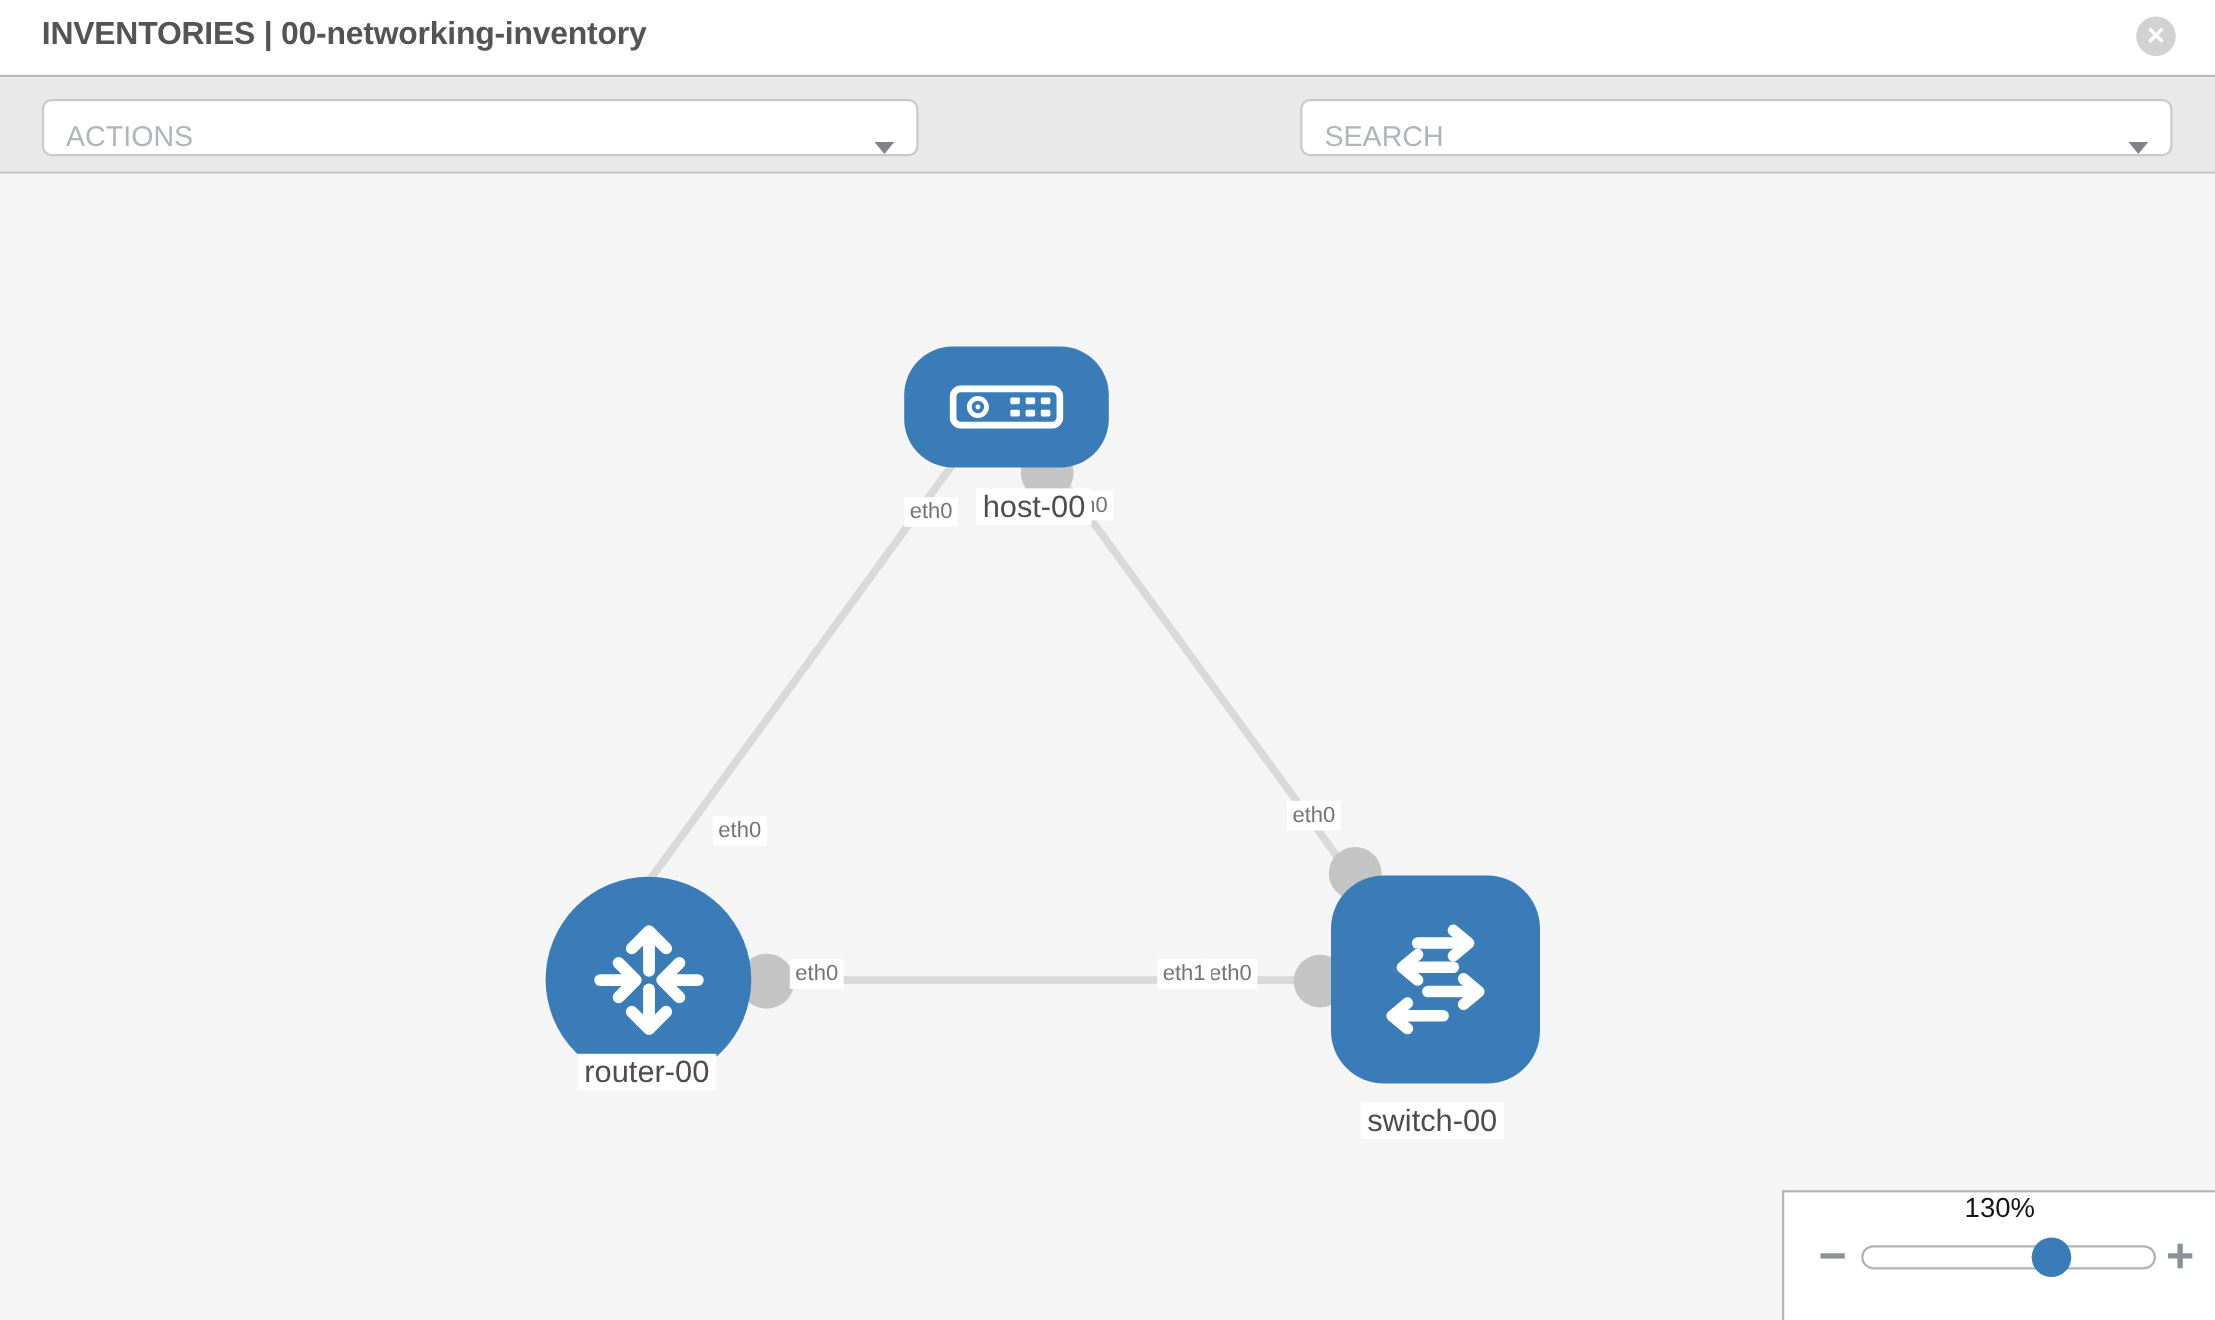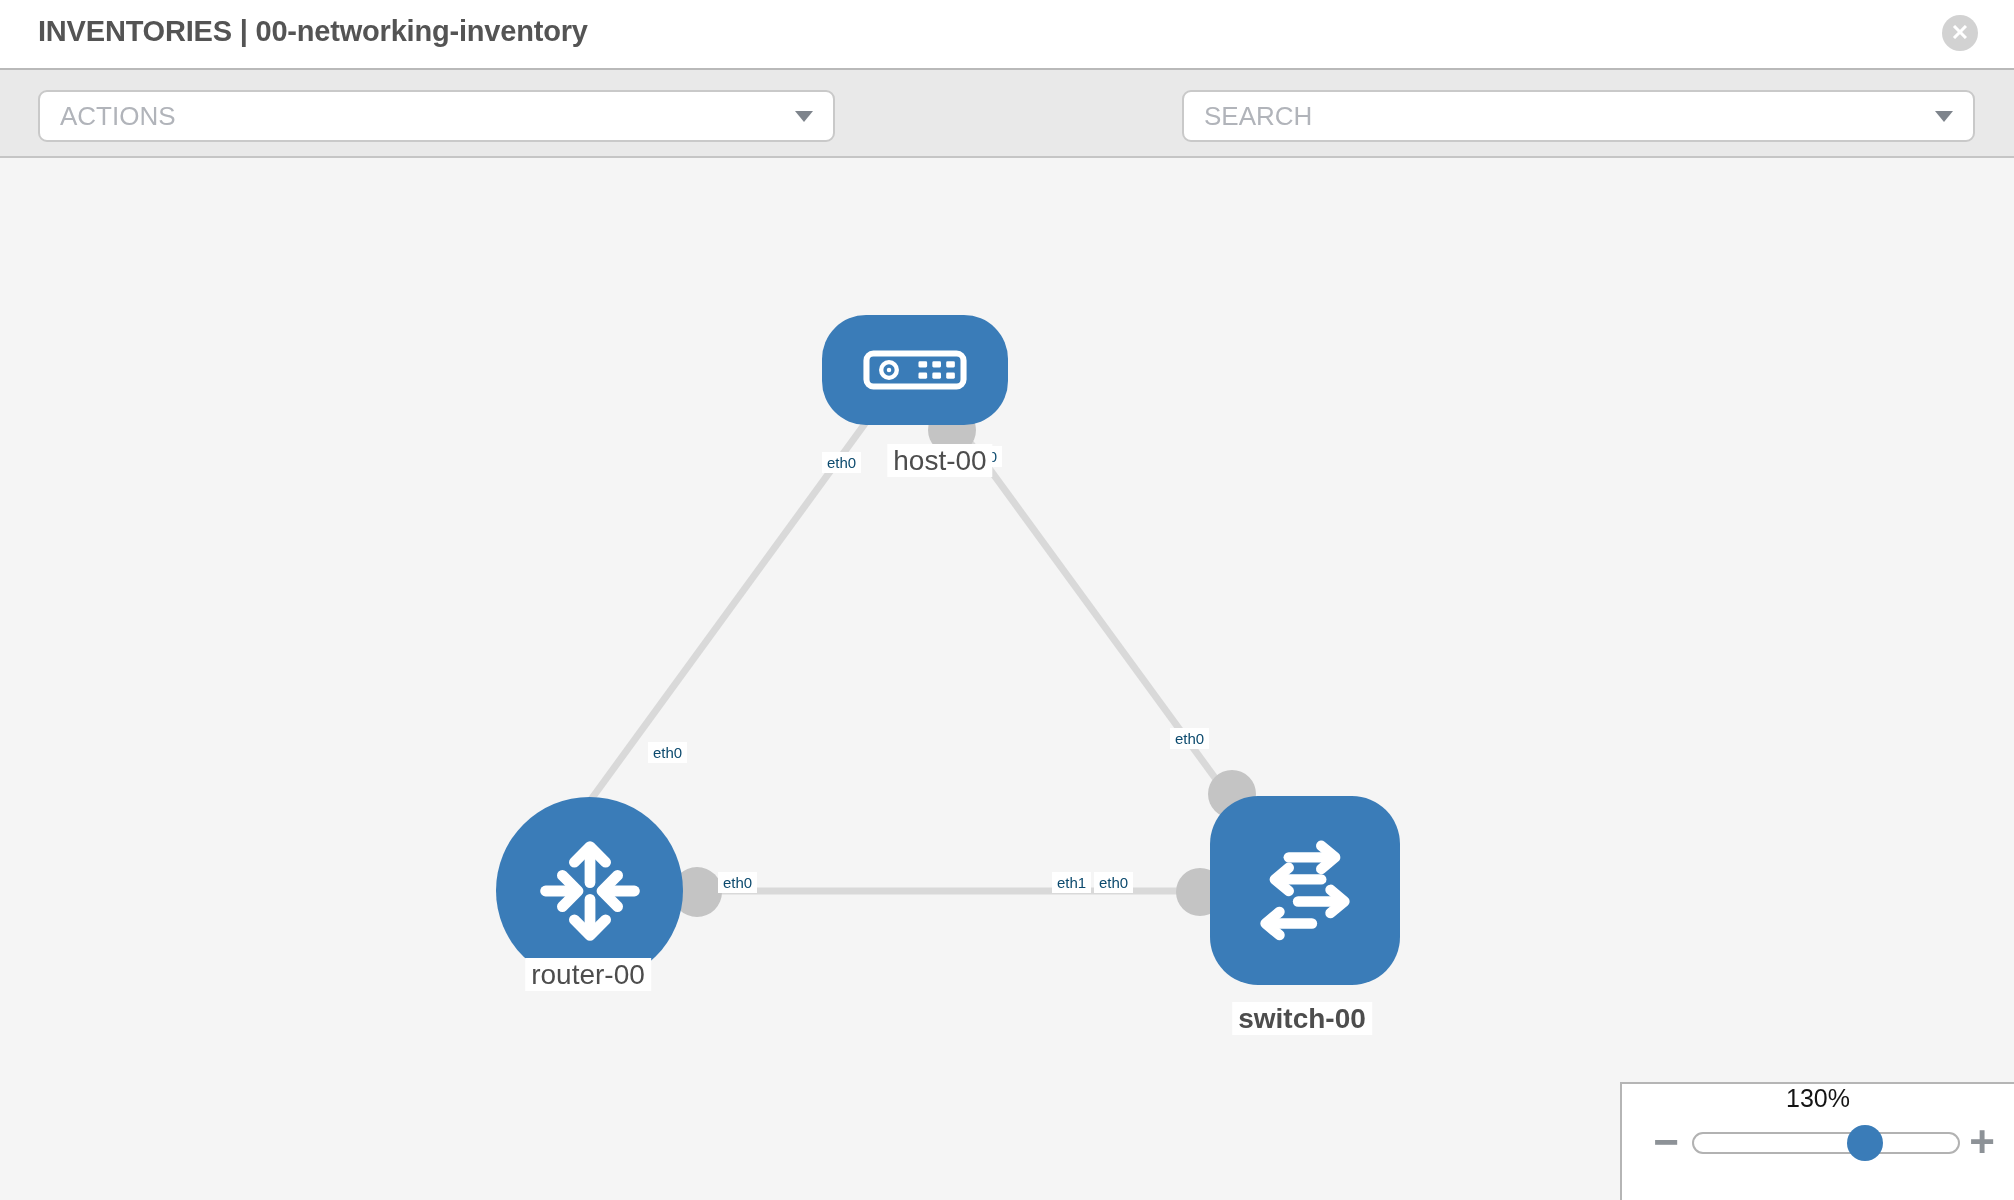--- a/index.html
+++ b/index.html
@@ -10,42 +10,42 @@
   .hdr{position:absolute;left:0;top:0;width:100%;height:68px;background:#fff;}
   .hdr-title{position:absolute;left:38px;top:15px;font-size:29px;font-weight:700;color:#545454;letter-spacing:-.2px;}
   .close-btn{position:absolute;left:1942px;top:15px;width:36px;height:36px;border-radius:50%;
     background:#d2d2d2;display:flex;align-items:center;justify-content:center;cursor:pointer;}
   .close-btn span{color:#fff;font-size:22px;font-weight:700;line-height:1;}
 
   
   .toolbar{position:absolute;left:0;top:68px;width:100%;height:90px;background:#e9e9e9;
     border-top:2px solid #b9b9b9;border-bottom:2px solid #c5c5c5;box-sizing:border-box;}
   .dd{position:absolute;top:20px;height:52px;background:#fff;border:2px solid #c9c9c9;border-radius:9px;
-    box-sizing:border-box;display:flex;align-items:center;justify-content:space-between;padding:0 20px;cursor:pointer;}
+    box-sizing:border-box;display:flex;align-items:flex-end;justify-content:space-between;padding:0 20px;cursor:pointer;}
   .dd .dd-label{font-size:26px;color:#b1b4ba;}
   .caret{width:0;height:0;border-left:9px solid transparent;border-right:9px solid transparent;border-top:11px solid #7e848c;}
   .dd-actions{left:38px;width:797px;}
   .dd-search{left:1182px;width:793px;gap:20px;}
   .tool-btn{position:absolute;top:96px;width:42px;height:42px;display:flex;align-items:center;justify-content:center;cursor:pointer;}
   .tool-btn svg{fill:#878c93;}
   .btn-wrench{left:1046px;}
   .btn-key{left:1114px;}
 
   
   .canvas{position:absolute;left:0;top:158px;width:2014px;height:1042px;background:#f5f5f5;overflow:hidden;}
   .links-svg{position:absolute;left:0;top:0;}
   .node{position:absolute;background:#3a7cb8;display:flex;align-items:center;justify-content:center;cursor:pointer;}
   .node-host{left:822px;top:157px;width:186px;height:110px;border-radius:44px;}
   .node-router{left:496px;top:639px;width:187px;height:187px;border-radius:50%;}
   .node-switch{left:1210px;top:638px;width:190px;height:189px;border-radius:48px;}
   .node svg{stroke:#fff;fill:none;stroke-linecap:round;stroke-linejoin:round;}
 
   .nlabel{position:absolute;transform:translateX(-50%);background:#fff;color:#4d4d4d;
     font-size:28px;line-height:1.05;padding:2px 6px;white-space:nowrap;z-index:6;}
-  .iflabel{position:absolute;background:#fff;color:#0c4a6e;font-size:15px;line-height:1.15;
+  .iflabel{position:absolute;background:#fff;color:#737373;font-size:20px;line-height:1.15;
     padding:2px 5px;white-space:nowrap;z-index:5;}
 
   
   .zoom-panel{position:absolute;left:1620px;top:1082px;width:394px;height:118px;background:#fff;
     border-top:2px solid #b5b5b5;border-left:2px solid #b5b5b5;box-sizing:border-box;z-index:10;}
   .zoom-level{width:100%;text-align:center;font-size:25px;color:#141414;}
   .zoom-minus,.zoom-plus{position:absolute;top:36px;width:44px;height:44px;display:flex;align-items:center;
     justify-content:center;font-size:44px;font-weight:700;color:#8d9297;cursor:pointer;line-height:1;}
   .zoom-minus{left:22px;}
   .zoom-plus{left:338px;}
@@ -139,21 +139,21 @@
           <path d="M36 30 L24 40 L36 50"></path>
         <path d="M44 59 H82"></path>
           <path d="M72 49 L84 59 L72 69"></path>
         <path d="M56 78 H18"></path>
           <path d="M28 68 L16 78 L28 88"></path>
       </svg>
     </div>
 
     <div class="nlabel" style="left:916px;top:286px;margin-left:24px;">host-00</div>
     <div class="nlabel" style="left:588px;top:800px;">router-00</div>
-    <div class="nlabel" style="left:1302px;top:844px;font-weight:bold;">switch-00</div>
+    <div class="nlabel" style="left:1302px;top:844px;">switch-00</div>
 
     <div class="iflabel" style="left:822px;top:294px;">eth0</div>
     <div class="iflabel" style="left:963px;top:288px;">eth0</div>
     <div class="iflabel" style="left:648px;top:584px;">eth0</div>
     <div class="iflabel" style="left:1170px;top:570px;">eth0</div>
     <div class="iflabel" style="left:718px;top:714px;">eth0</div>
     <div class="iflabel" style="left:1094px;top:714px;z-index:4;">eth0</div>
     <div class="iflabel" style="left:1052px;top:714px;z-index:5;">eth1</div>
   </div>
 

